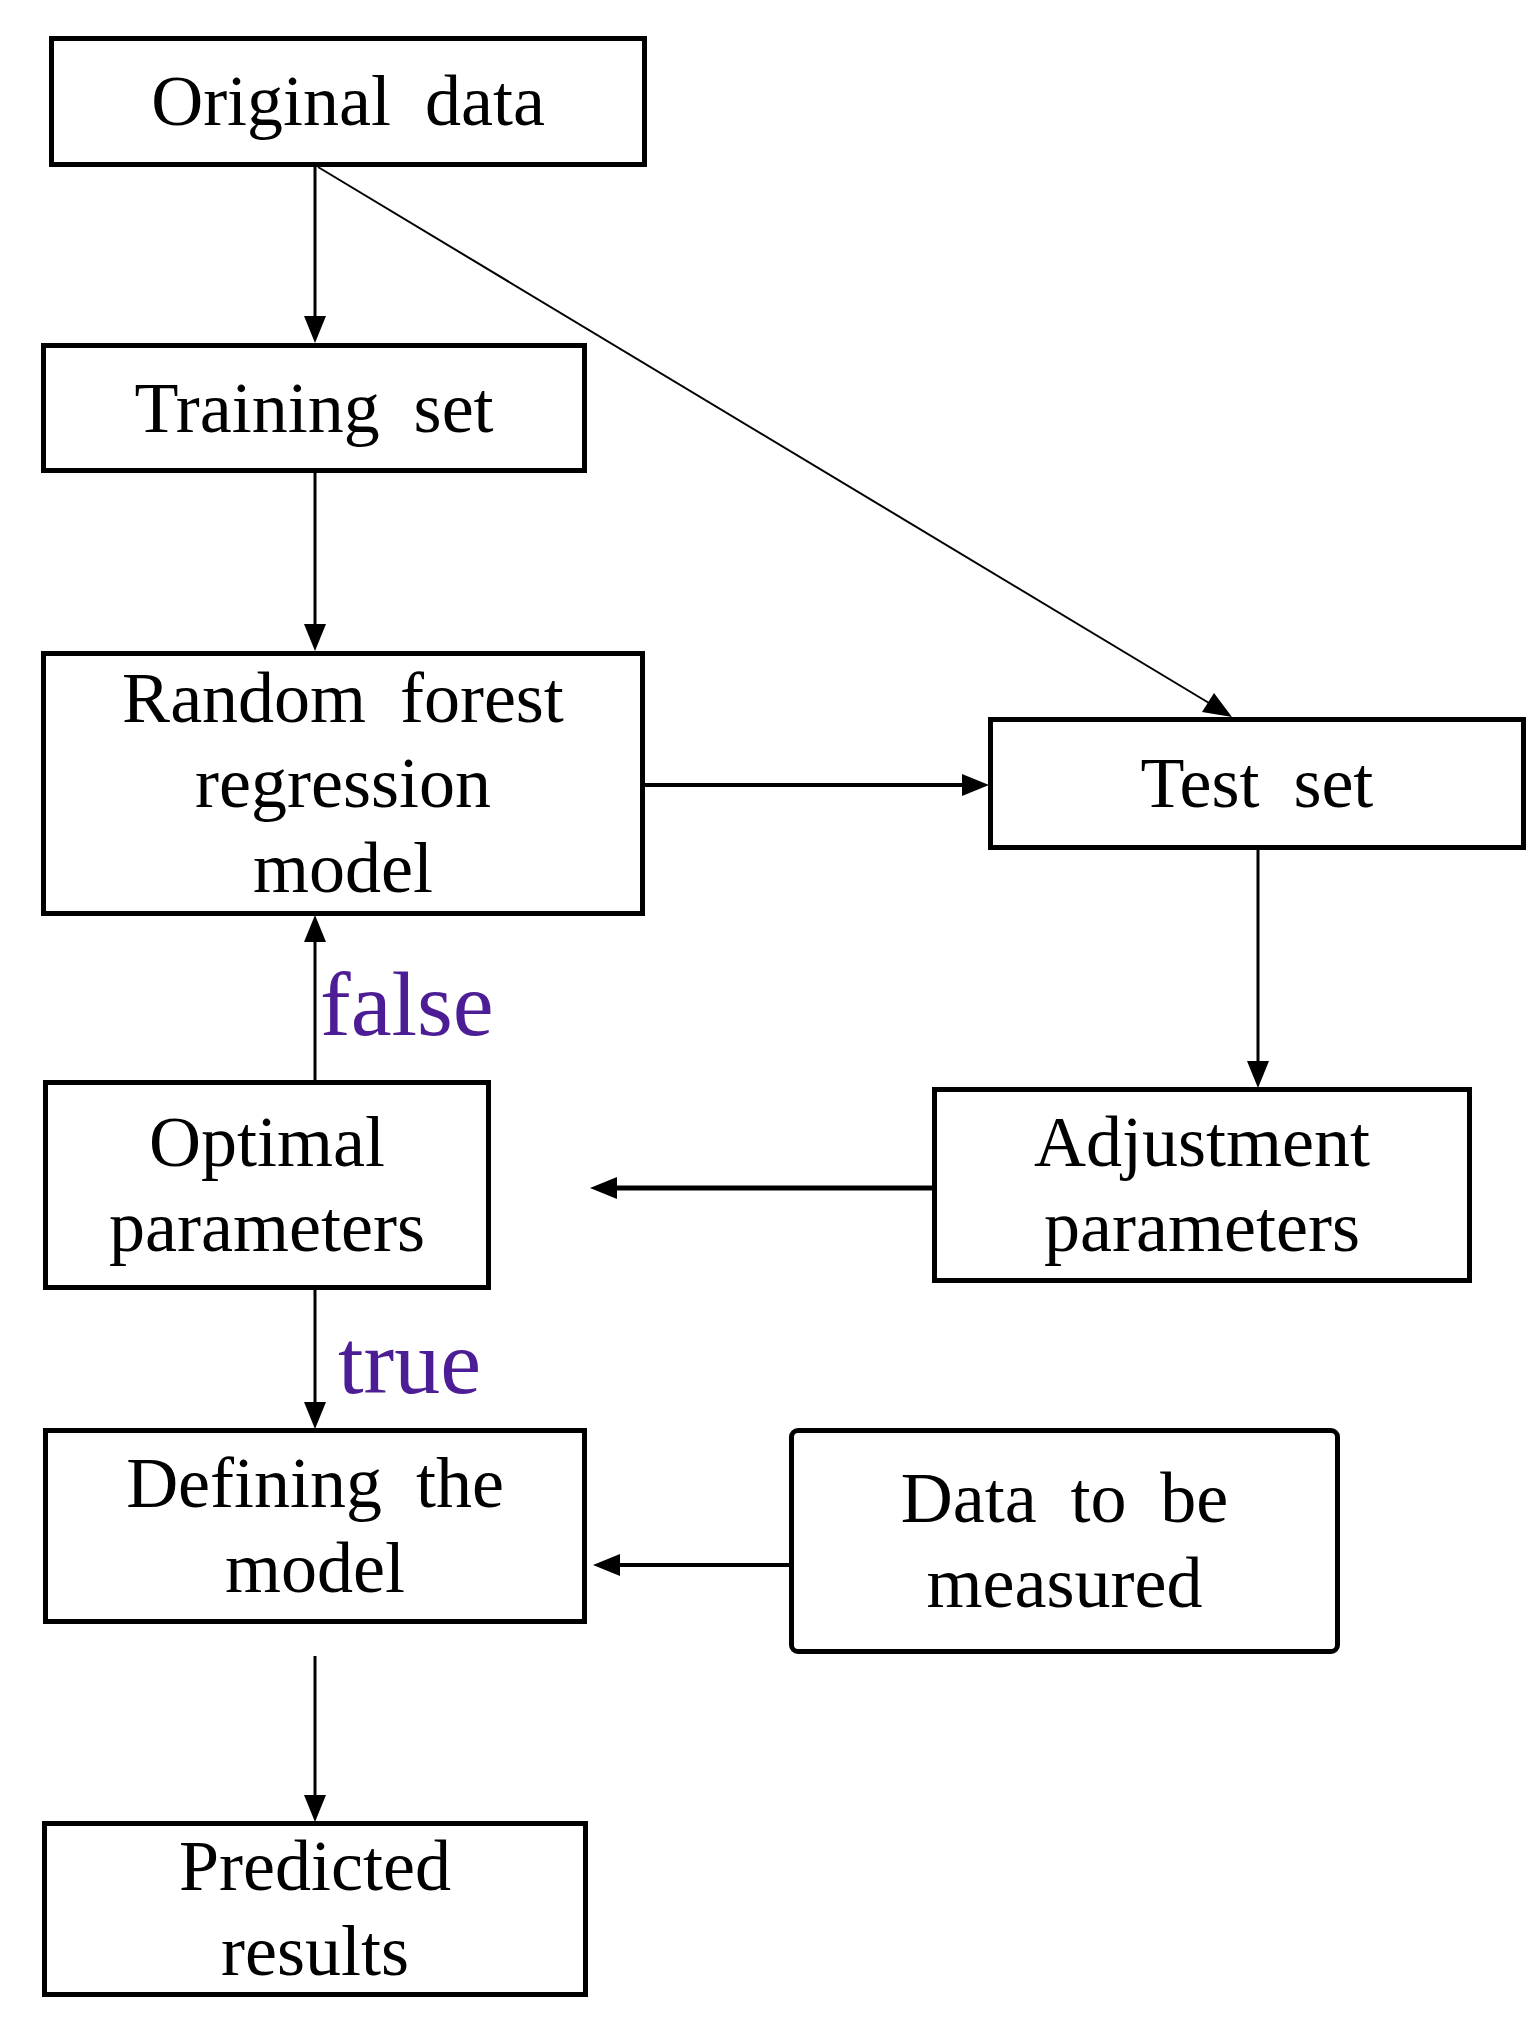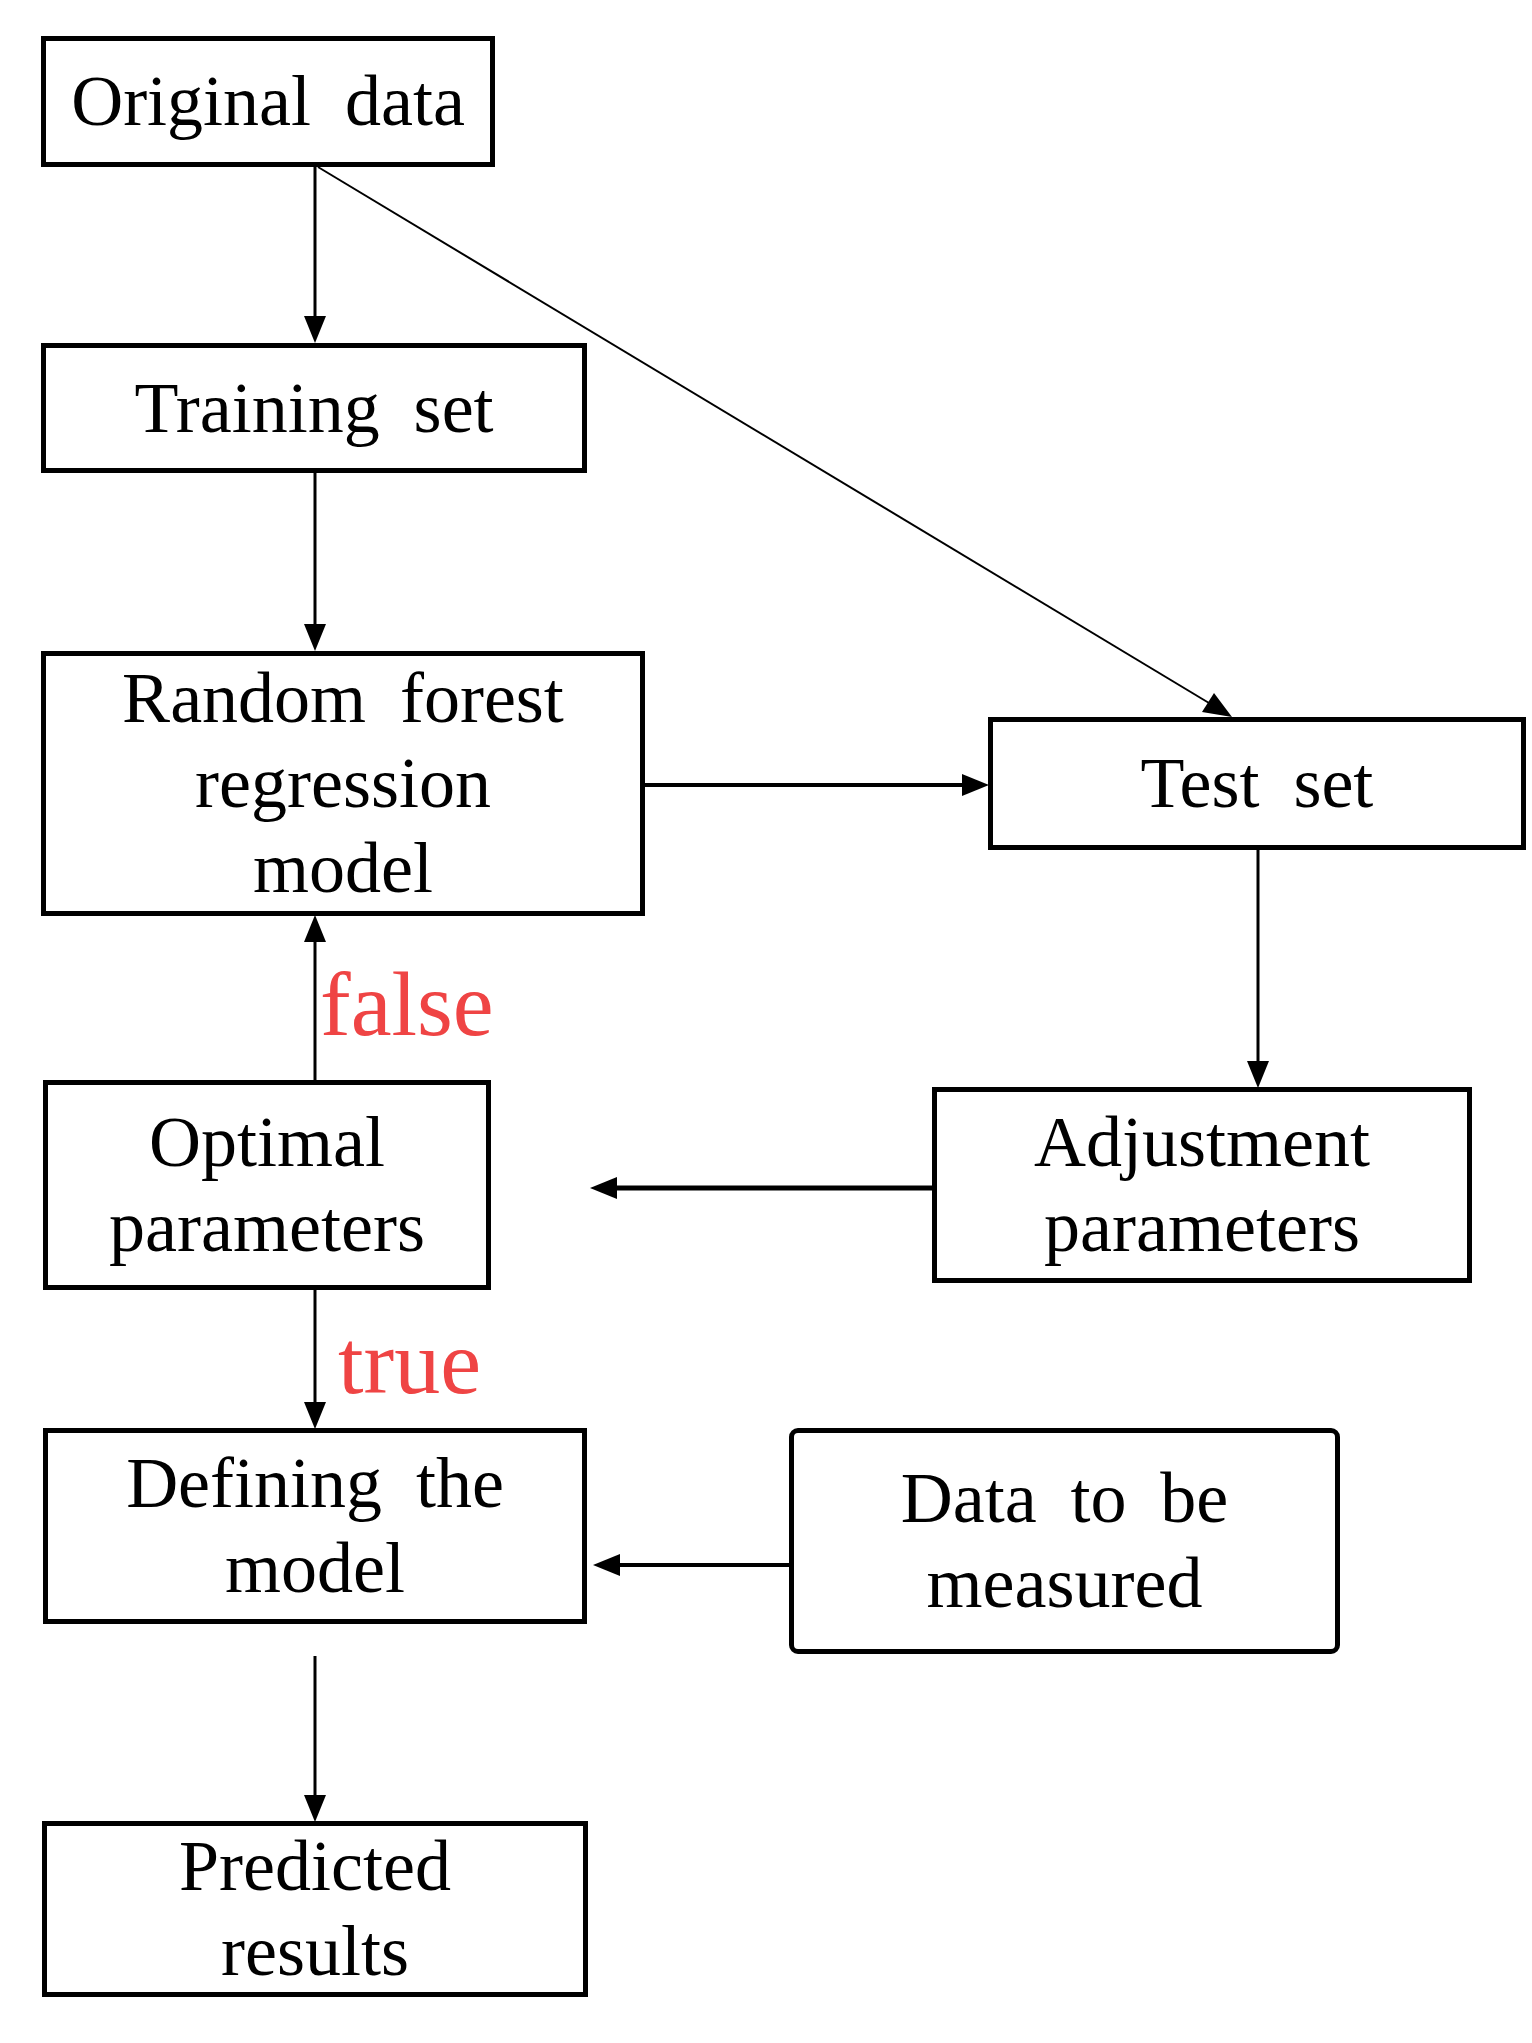--- a/index.html
+++ b/index.html
@@ -37,24 +37,24 @@
     white-space: pre-line;
     font-size: 72px;
     line-height: 85px;
     color: #000000;
     word-spacing: 0.22em;
   }
   .edge-label {
     position: absolute;
     font-size: 92px;
     line-height: 1;
-    color: #ef4444;
+    color: #4c1d95;
   }
   
-  #node-original-data        { left: 41px;  top: 36px;   width: 454px; height: 131px; justify-content: center; }
+  #node-original-data        { left: 49px;  top: 36px;   width: 598px; height: 131px; justify-content: center; }
   #node-training-set         { left: 41px;  top: 343px;  width: 546px; height: 130px; }
   #node-rf-model             { left: 41px;  top: 651px;  width: 604px; height: 265px; }
   #node-test-set             { left: 988px; top: 717px;  width: 538px; height: 133px; }
   #node-optimal-parameters   { left: 43px;  top: 1080px; width: 448px; height: 210px; }
   #node-adjustment-parameters{ left: 932px; top: 1087px; width: 540px; height: 196px; }
   #node-defining-model       { left: 43px;  top: 1428px; width: 544px; height: 196px; }
   #node-data-to-be-measured  { left: 789px; top: 1428px; width: 551px; height: 226px; border-radius: 9px; }
   #node-predicted-results    { left: 42px;  top: 1821px; width: 546px; height: 176px; }
   #edge-label-false { left: 320px; top: 958px; }
   #edge-label-true  { left: 338px; top: 1316px; }

